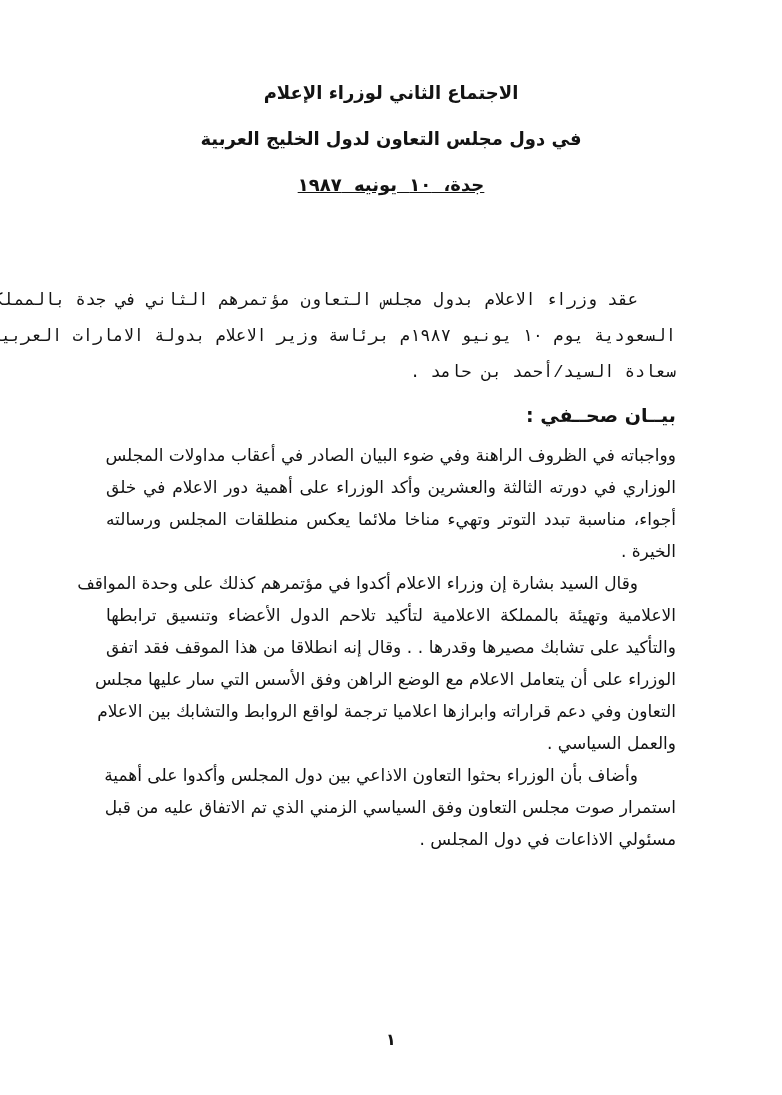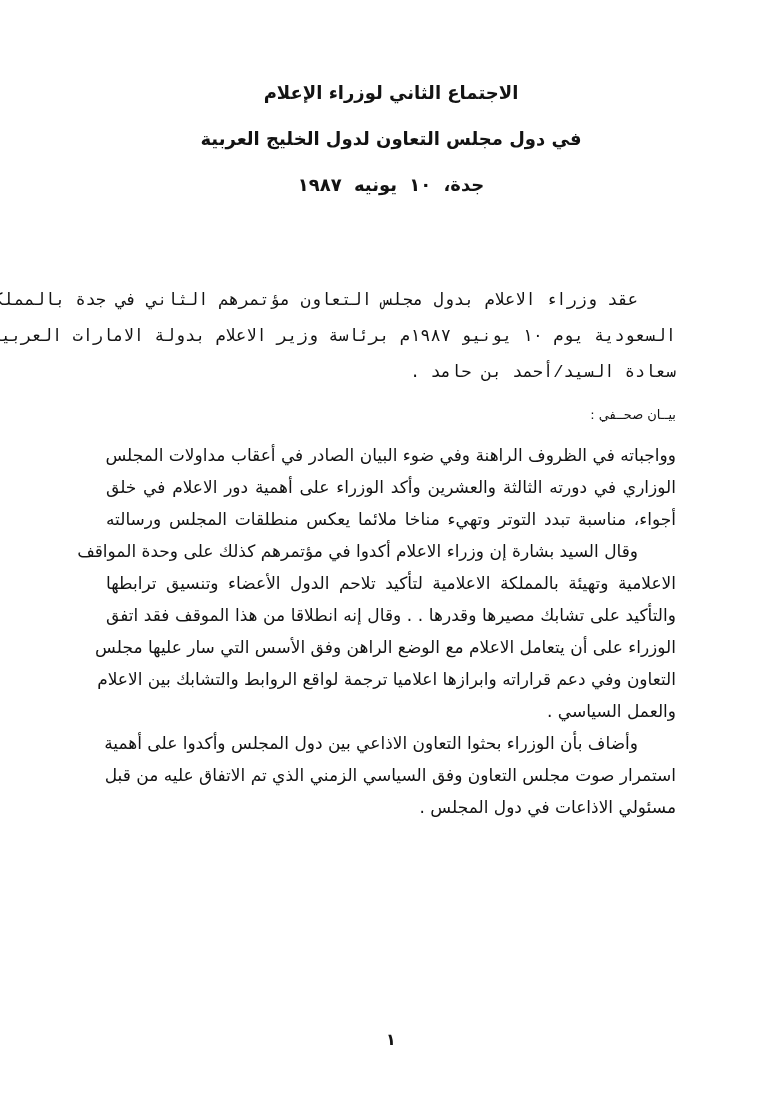--- a/index.html
+++ b/index.html
@@ -27,20 +27,21 @@
   }
   .title-line {
     height: 46px;
     line-height: 46px;
     font-size: 18px;
     font-weight: bold;
     white-space: nowrap;
   }
   .date-line {
     word-spacing: 6px;
+    text-decoration: underline;
   }
   
   .body-text {
     position: absolute;
     top: 283px;
     right: 106px;
     left: 106px;
   }
   .paragraph { margin: 0; padding: 0; }
   .line {
@@ -58,22 +59,22 @@
   }
   .line.first { text-indent: 38px; }
   .line.last  {
     text-align: left;
     text-align-last: right;
   }
   .press-heading {
     margin: 8px 0;
     height: 32px;
     line-height: 32px;
-    font-size: 13px;
-    font-weight: normal;
+    font-size: 19px;
+    font-weight: bold;
     text-align: right;
   }
   
   .page-footer {
     position: absolute;
     top: 1026px;
     left: 0;
     right: 0;
     height: 28px;
     line-height: 28px;
@@ -102,20 +103,21 @@
       <div class="line">السعودية يوم ١٠ يونيو ١٩٨٧م برئاسة وزير الاعلام بدولة الامارات العربية المتحدة</div>
       <div class="line last">سعادة السيد/أحمد بن حامد .</div>
     </section>
 
     <h2 class="press-heading">بيــان صحــفي :</h2>
 
     <section class="paragraph">
       <div class="line">وواجباته في الظروف الراهنة وفي ضوء البيان الصادر في أعقاب مداولات المجلس</div>
       <div class="line">الوزاري في دورته الثالثة والعشرين وأكد الوزراء على أهمية دور الاعلام في خلق</div>
       <div class="line">أجواء، مناسبة تبدد التوتر وتهيء مناخا ملائما يعكس منطلقات المجلس ورسالته</div>
+      <div class="line last">الخيرة .</div>
     </section>
 
     <section class="paragraph">
       <div class="line first">وقال السيد بشارة إن وزراء الاعلام أكدوا في مؤتمرهم كذلك على وحدة المواقف</div>
       <div class="line">الاعلامية وتهيئة بالمملكة الاعلامية لتأكيد تلاحم الدول الأعضاء وتنسيق ترابطها</div>
       <div class="line">والتأكيد على تشابك مصيرها وقدرها . . وقال إنه انطلاقا من هذا الموقف فقد اتفق</div>
       <div class="line">الوزراء على أن يتعامل الاعلام مع الوضع الراهن وفق الأسس التي سار عليها مجلس</div>
       <div class="line">التعاون وفي دعم قراراته وابرازها اعلاميا ترجمة لواقع الروابط والتشابك بين الاعلام</div>
       <div class="line last">والعمل السياسي .</div>
     </section>

